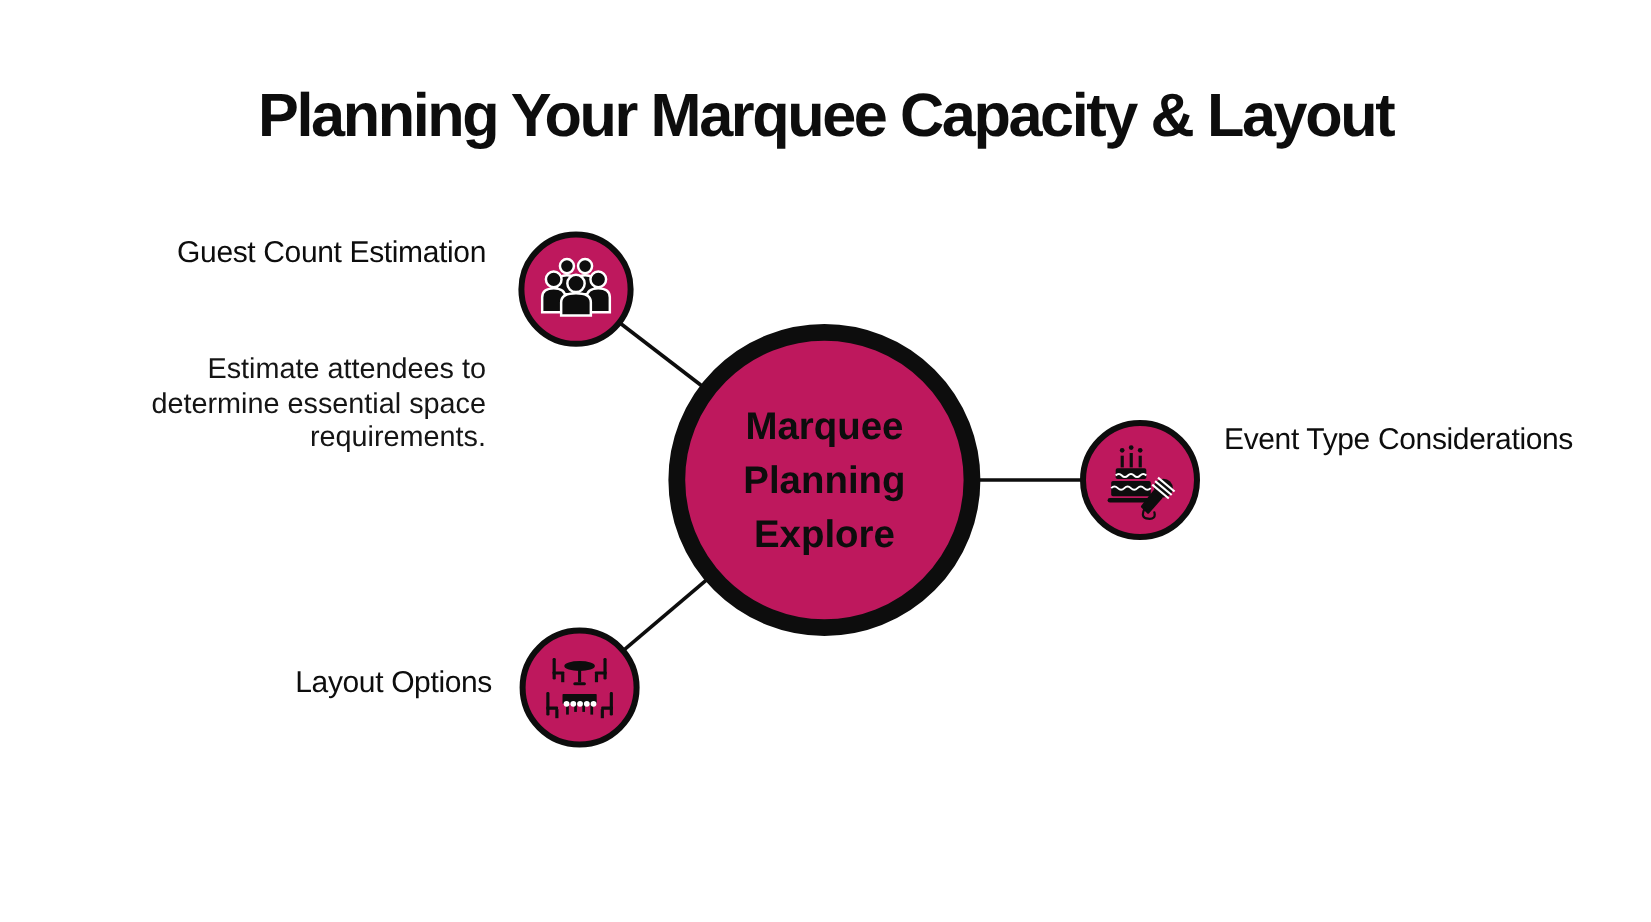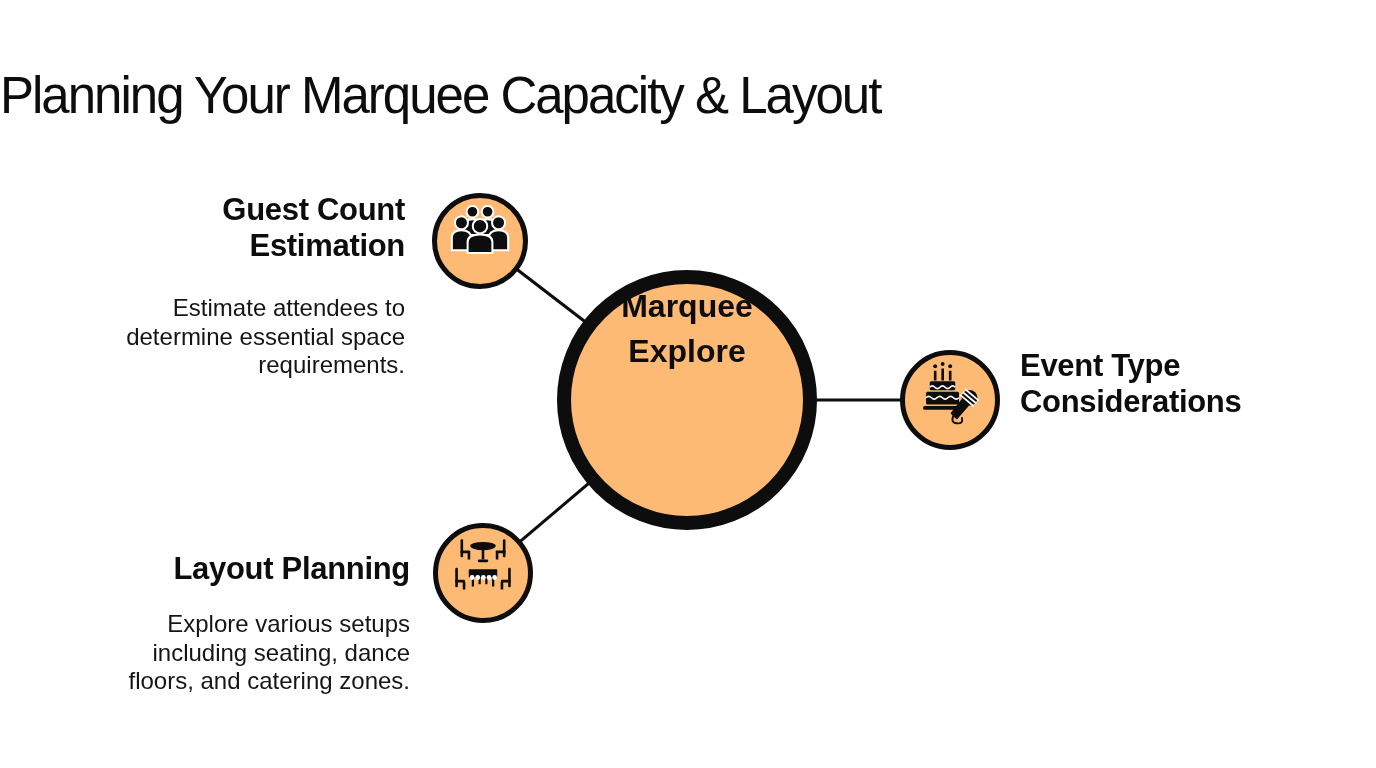--- a/index.html
+++ b/index.html
@@ -7,41 +7,41 @@
   body {
     background:#ffffff;
     font-family:"Liberation Sans", sans-serif;
     color:#111111;
     overflow:hidden;
   }
   .canvas { position:relative; width:1376px; height:768px; background:#ffffff; }
 
   .title {
     position:absolute; left:0; top:66px; width:100%;
-    text-align:left; font-size:51px; font-weight:400;
+    text-align:center; font-size:51px; font-weight:700;
     letter-spacing:-2px; color:#0d0d0d; white-space:nowrap;
   }
 
   .connectors { position:absolute; left:0; top:0; z-index:1; }
 
   .circle {
-    position:absolute; background:#fdba74; border-radius:50%;
-    z-index:2; display:flex; align-items:flex-start; justify-content:center;
+    position:absolute; background:#be185d; border-radius:50%;
+    z-index:2; display:flex; align-items:center; justify-content:center;
   }
   .center-node { left:557px; top:270px; width:260px; height:260px; border:14px solid #0d0d0d; }
   .center-text { font-size:32px; font-weight:700; line-height:45px; color:#0d0d0d; text-align:center; }
   .center-text span { display:block; }
 
   .icon-circle { border:5px solid #0d0d0d; }
   #guest-circle  { left:432px; top:193px; width:96px;  height:96px; }
   #event-circle  { left:900px; top:350px; width:100px; height:100px; }
   #layout-circle { left:433px; top:523px; width:100px; height:100px; }
 
   .node-title {
-    position:absolute; z-index:3; font-weight:700; font-size:31px;
+    position:absolute; z-index:3; font-weight:400; font-size:25px;
     line-height:36px; color:#0d0d0d; letter-spacing:-0.3px;
   }
   .node-desc {
     position:absolute; z-index:3; font-size:24px; line-height:28.5px; color:#151515;
   }
   .align-right { text-align:right; }
 
   #guest-title  { left:85px;   top:192px; width:320px; }
   #guest-desc   { left:85px;   top:294px; width:320px; }
   #event-title  { left:1020px; top:348px; width:312px; }
@@ -58,20 +58,21 @@
 
   <svg class="connectors" width="1376" height="768" viewBox="0 0 1376 768">
     <line x1="480" y1="241" x2="687" y2="400" stroke="#0d0d0d" stroke-width="3"></line>
     <line x1="483" y1="573" x2="687" y2="400" stroke="#0d0d0d" stroke-width="3"></line>
     <line x1="950" y1="400" x2="687" y2="400" stroke="#0d0d0d" stroke-width="3"></line>
   </svg>
 
   <div class="circle center-node">
     <div class="center-text">
       <span>Marquee</span>
+      <span>Planning</span>
       <span>Explore</span>
     </div>
   </div>
 
   <div class="circle icon-circle" id="guest-circle">
     <svg width="66" height="66" viewBox="0 0 96 96">
       <g fill="#0d0d0d" stroke="#ffffff" stroke-width="3">
         <circle cx="37" cy="20" r="8.5"></circle>
         <path d="M25 54 L25 42 Q25 31 37 31 Q49 31 49 42 L49 54 Z"></path>
         <circle cx="59" cy="20" r="8.5"></circle>
@@ -141,16 +142,15 @@
       </g>
       <g fill="#ffffff">
         <circle cx="33.5" cy="66" r="3.2"></circle>
         <circle cx="41" cy="66" r="3.2"></circle>
         <circle cx="48.5" cy="66" r="3.2"></circle>
         <circle cx="56" cy="66" r="3.2"></circle>
         <circle cx="63.5" cy="66" r="3.2"></circle>
       </g>
     </svg>
   </div>
-  <h2 class="node-title align-right" id="layout-title">Layout Planning</h2>
-  <p class="node-desc align-right" id="layout-desc">Explore various setups including seating, dance floors, and catering zones.</p>
+  <h2 class="node-title align-right" id="layout-title">Layout Options</h2>
 
 </div>
 
 </body></html>

